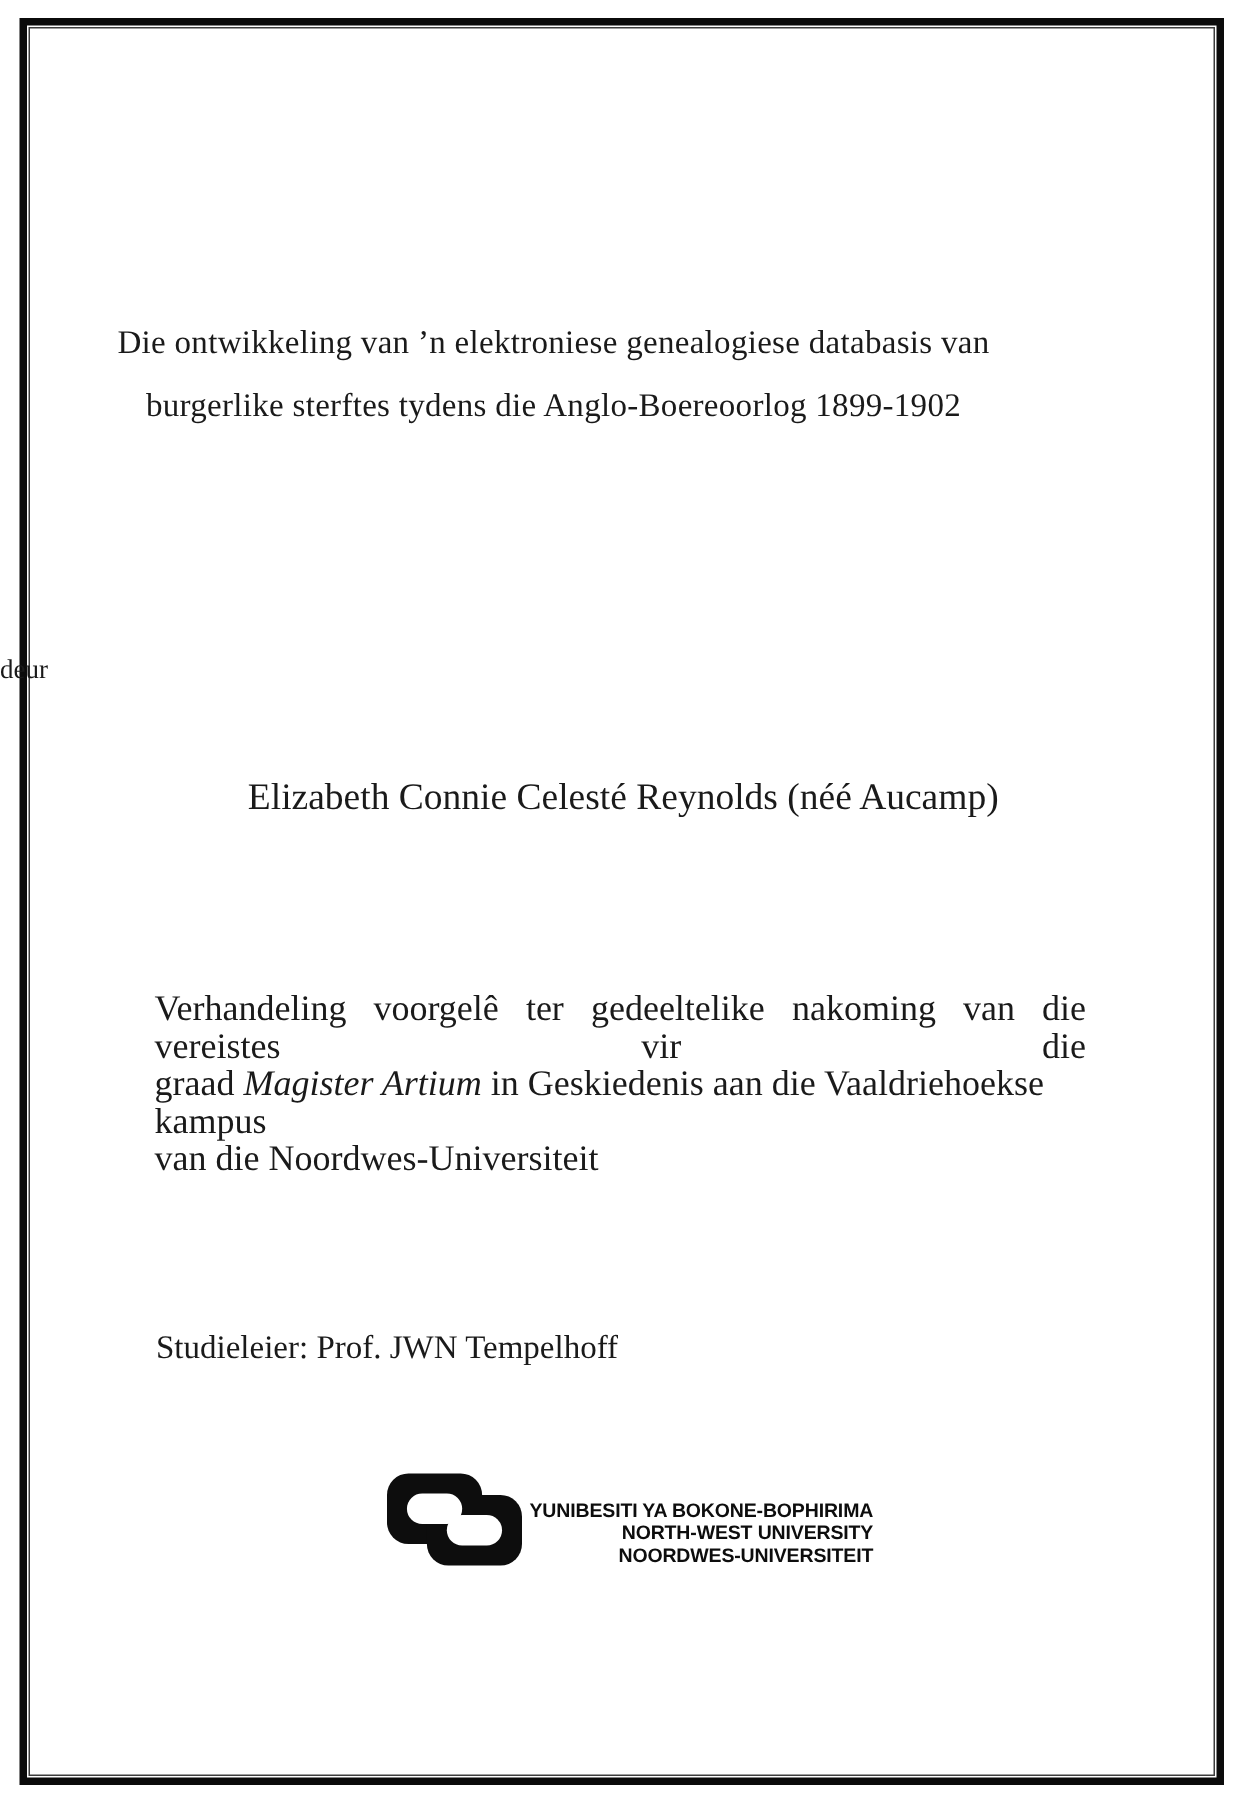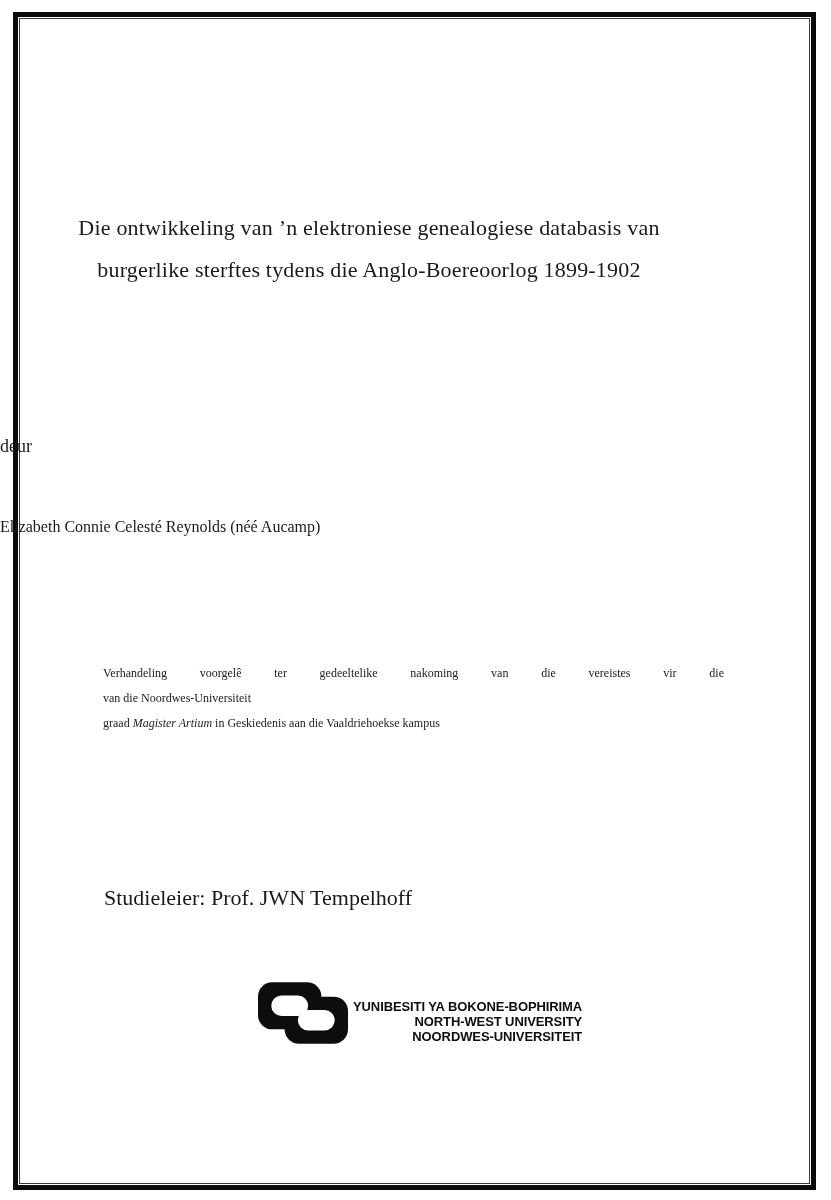--- a/index.html
+++ b/index.html
@@ -47,28 +47,29 @@
     left: 0;
     width: 831px;
     text-align: left;
     font-size: 18px;
   }
   .author {
     position: absolute;
     top: 518px;
     left: 0;
     width: 831px;
-    font-size: 16px;
+    text-align: center;
+    font-size: 25px;
   }
   .statement {
     position: absolute;
     top: 661px;
     left: 103px;
     width: 621px;
-    font-size: 12px;
+    font-size: 24px;
     line-height: 25px;
   }
   .statement .justified {
     text-align: justify;
     text-align-last: justify;
   }
   .statement .italic {
     font-style: italic;
   }
   .supervisor-block {
@@ -115,22 +116,22 @@
     <div>Die ontwikkeling van ’n elektroniese genealogiese databasis van</div>
     <div>burgerlike sterftes tydens die Anglo-Boereoorlog 1899-1902</div>
   </div>
 
   <div class="byline">deur</div>
 
   <div class="author">Elizabeth Connie Celesté Reynolds (néé Aucamp)</div>
 
   <div class="statement">
     <div class="justified">Verhandeling voorgelê ter gedeeltelike nakoming van die vereistes vir die</div>
+    <div><span>graad </span><span class="italic">Magister Artium</span><span> in Geskiedenis aan die Vaaldriehoekse kampus</span></div>
     <div>van die Noordwes-Universiteit</div>
-    <div><span>graad </span><span class="italic">Magister Artium</span><span> in Geskiedenis aan die Vaaldriehoekse kampus</span></div>
   </div>
 
   <div class="supervisor-block">
     <div>Studieleier: Prof. JWN Tempelhoff</div>
   </div>
 
   <div class="logo-row">
     <svg class="logo-mark" width="90" height="62" viewBox="0 0 88 60" xmlns="http://www.w3.org/2000/svg">
       <rect x="0" y="0" width="62" height="46" rx="14" fill="#0d0d0d"></rect>
       <rect x="26" y="14" width="62" height="46" rx="14" fill="#0d0d0d"></rect>

